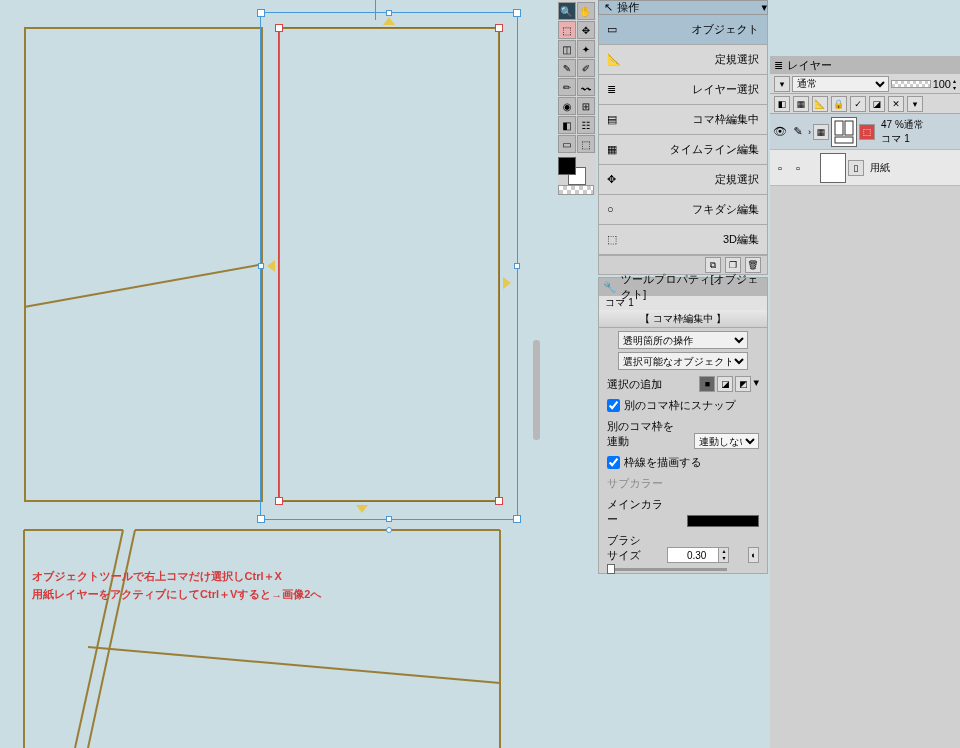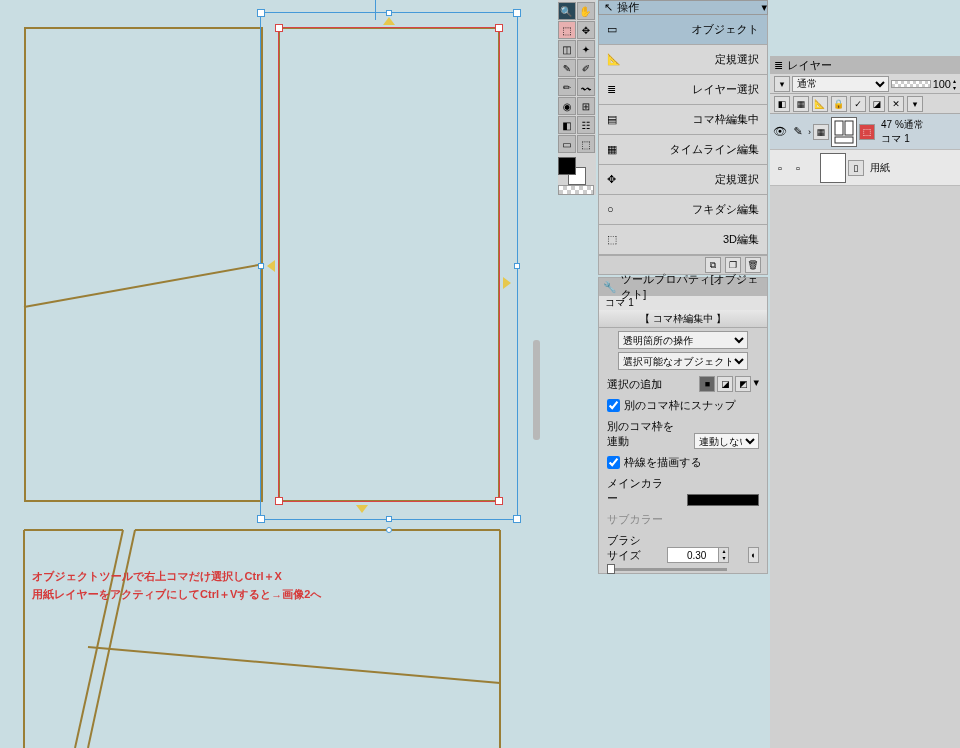--- a/index.html
+++ b/index.html
@@ -203,26 +203,26 @@
     </div>
     <div class="prop-row">
       <span>別のコマ枠を連動</span>
       <select style="width:65px; flex:none;"><option>連動しない</option></select>
     </div>
 
     <div class="checkbox-row">
       <input type="checkbox" checked="" style="">
       <span>枠線を描画する</span>
     </div>
+    <div class="prop-row" style="color:#888;">
+      <span>サブカラー</span>
+    </div>
     <div class="prop-row">
       <span>メインカラー</span>
       <span class="color-swatch-long"></span>
-    </div>
-    <div class="prop-row" style="color:#888;">
-      <span>サブカラー</span>
     </div>
 
 
     <div class="prop-row">
       <span>ブラシサイズ</span>
       <span style="margin-left:auto;" class="spinner">
         <input value="0.30" style="">
         <span class="arrows">
             <span>▴</span>
             <span>▾</span>

